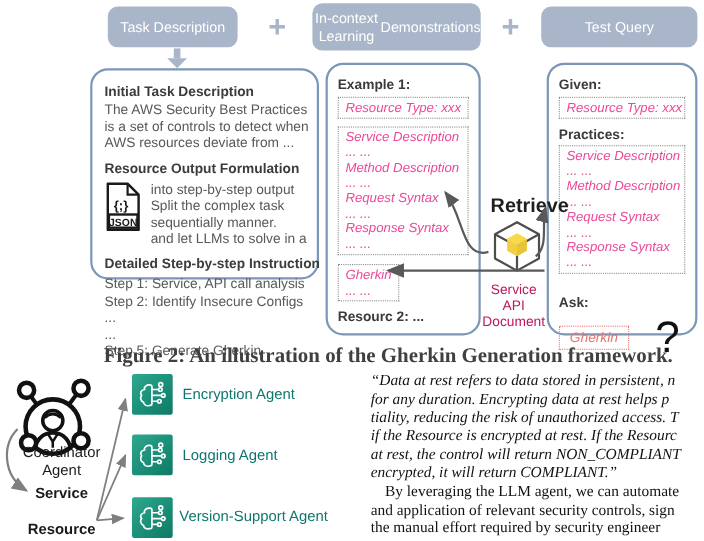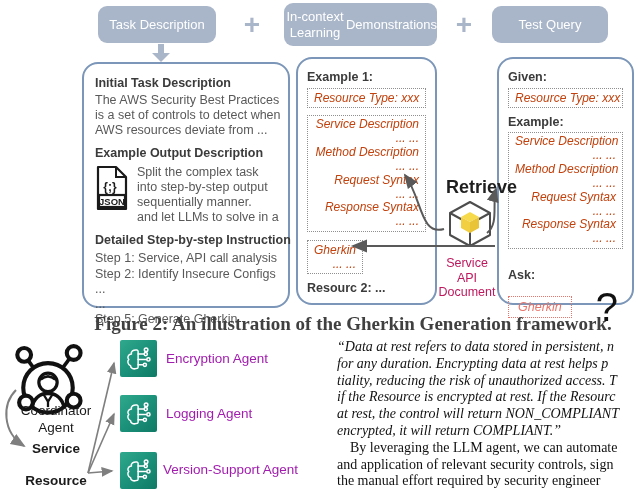--- a/index.html
+++ b/index.html
@@ -13,39 +13,39 @@
   .down-arrow{position:absolute;left:152px;top:44px;width:18px;height:18px;}
   .down-arrow .bar{width:6px;height:9px;background:#a9b6c9;margin:0 auto;}
   .down-arrow .tri{width:0;height:0;border-left:9px solid transparent;
                    border-right:9px solid transparent;border-top:9px solid #a9b6c9;}
   
   .panel{position:absolute;border:2px solid #7b96b8;border-radius:16px;background:#fff;box-sizing:border-box;}
   .pad{padding:11px 9px 0;}
   .pad-l{padding:12px 11px 0;}
   .h{font-weight:bold;color:#3b3b3b;font-size:12.5px;white-space:nowrap;}
   .bodytx{font-size:12.5px;color:#595959;line-height:15.2px;white-space:nowrap;}
-  .dotted{border:1.5px dotted #8f8f8f;font-style:italic;color:#c2410c;
-          font-size:12px;padding:2px 6px;white-space:nowrap;text-align:right;}
+  .dotted{border:1.5px dotted #8f8f8f;font-style:italic;color:#ec4899;
+          font-size:12px;padding:2px 6px;white-space:nowrap;}
   .rtbox{margin:4px 0 7px;}
   .docbox{line-height:13.9px;margin-bottom:8px;}
   .gherkin-box{display:inline-block;margin-bottom:7px;}
   .red-box{border:1.5px dotted #e8756b;color:#e8756b;font-style:italic;
            font-size:12.5px;padding:3px 9px;display:inline-block;white-space:nowrap;}
   .qmark{font-size:40px;font-weight:400;color:#111;line-height:1;}
   
   .gap-label{position:absolute;font-weight:bold;color:#1f1f1f;font-size:18px;}
   .gap-doc{position:absolute;font-size:12.5px;color:#be185d;line-height:14.5px;text-align:center;}
   
   .caption{position:absolute;left:70px;top:313px;width:566px;text-align:center;
            font-family:"Liberation Serif",serif;font-weight:bold;font-size:19px;color:#404040;}
   
   .agent-icon{position:absolute;left:120px;width:37px;height:37px;border-radius:2px;
               background:linear-gradient(135deg,#2fa98d 0%,#1d937c 45%,#0f7a66 100%);
               display:flex;align-items:center;justify-content:center;}
-  .agent-label{position:absolute;left:166px;font-size:13.5px;color:#a21caf;white-space:nowrap;}
+  .agent-label{position:absolute;left:166px;font-size:13.5px;color:#0f766e;white-space:nowrap;}
   .coord-text{position:absolute;left:6px;top:402px;width:100px;text-align:center;
               font-size:13.5px;color:#1a1a1a;line-height:17px;}
   .coord-text .bold{font-weight:bold;margin-top:15px;}
   
   .coltext{position:absolute;left:337px;top:339px;width:305px;height:153px;overflow:hidden;
            font-family:"Liberation Serif",serif;font-size:14px;line-height:16.8px;color:#111;}
   .coltext .it{font-style:italic;white-space:nowrap;}
   .coltext .rg{white-space:nowrap;}
   .coltext .indent{text-indent:13px;}
   svg.overlay{position:absolute;left:0;top:0;pointer-events:none;}
@@ -54,48 +54,48 @@
 </head>
 <body>
 
 <div class="flow-box" style="left:98px;top:6px;width:118px;height:37px;">Task Description</div>
 <div class="plus" style="left:238px;top:9px;">+</div>
 <div class="flow-box" style="left:284px;top:3px;width:153px;height:43px;flex-direction:row;">
   <div>In-context Learning</div>
   <div>Demonstrations</div>
 </div>
 <div class="plus" style="left:450px;top:9px;">+</div>
-<div class="flow-box" style="left:492px;top:6px;width:116px;height:37px;">Test Query</div>
+<div class="flow-box" style="left:492px;top:6px;width:142px;height:37px;">Test Query</div>
 <div class="down-arrow">
   <div class="bar"></div>
     <div class="tri"></div>
 </div>
 
-<div class="panel" style="left:82px;top:62px;width:208px;height:246px;">
+<div class="panel" style="left:82px;top:62px;width:208px;height:192px;">
   <div class="pad-l">
     <div class="h">Initial Task Description</div>
     <div class="bodytx" style="margin-top:3px;">
       <div>The AWS Security Best Practices</div>
       <div>is a set of controls to detect when</div>
       <div>AWS resources deviate from ...</div>
     </div>
-    <div class="h" style="margin:7px 0 5px;">Example Output Description</div>
+    <div class="h" style="margin:7px 0 5px;">Resource Output Formulation</div>
     <div style="display:flex;gap:8px;align-items:flex-start;">
       <span>
         <svg width="34" height="46" viewBox="0 0 34 46">
           <path d="M3 2 H21 L31 12 V44 H3 Z" fill="#fff" stroke="#1a1a1a" stroke-width="2.2" stroke-linejoin="round"></path>
           <path d="M21 2 L21 12 H31" fill="none" stroke="#1a1a1a" stroke-width="2"></path>
           <text x="15" y="26" text-anchor="middle" font-size="12" font-weight="bold" fill="#1a1a1a">{;}</text>
           <rect x="4" y="30" width="26" height="12" fill="#fff" stroke="#1a1a1a" stroke-width="2.2"></rect>
           <text x="17" y="40" text-anchor="middle" font-size="9.5" font-weight="bold" fill="#1a1a1a">JSON</text>
         </svg>
       </span>
       <div class="bodytx">
+        <div>into step-by-step output</div>
         <div>Split the complex task</div>
-        <div>into step-by-step output</div>
         <div>sequentially manner.</div>
         <div>and let LLMs to solve in a</div>
       </div>
     </div>
     <div class="h" style="margin:8px 0 4px;">Detailed Step-by-step Instruction</div>
     <div class="bodytx">
       <div>Step 1: Service, API call analysis</div>
       <div>Step 2: Identify Insecure Configs</div>
       <div>...</div>
       <div>...</div>
@@ -123,21 +123,21 @@
       <div>... ...</div>
     </div>
     <div class="h">Resourc 2: ...</div>
   </div>
 </div>
 
 <div class="panel" style="left:497px;top:57px;width:137px;height:248px;">
   <div class="pad">
     <div class="h">Given:</div>
     <div class="dotted rtbox">Resource Type: xxx</div>
-    <div class="h" style="margin:6px 0 3px;">Example:</div>
+    <div class="h" style="margin:6px 0 3px;">Practices:</div>
     <div class="dotted docbox">
       <div>Service Description</div>
       <div>... ...</div>
       <div>Method Description</div>
       <div>... ...</div>
       <div>Request Syntax</div>
       <div>... ...</div>
       <div>Response Syntax</div>
       <div>... ...</div>
     </div>

